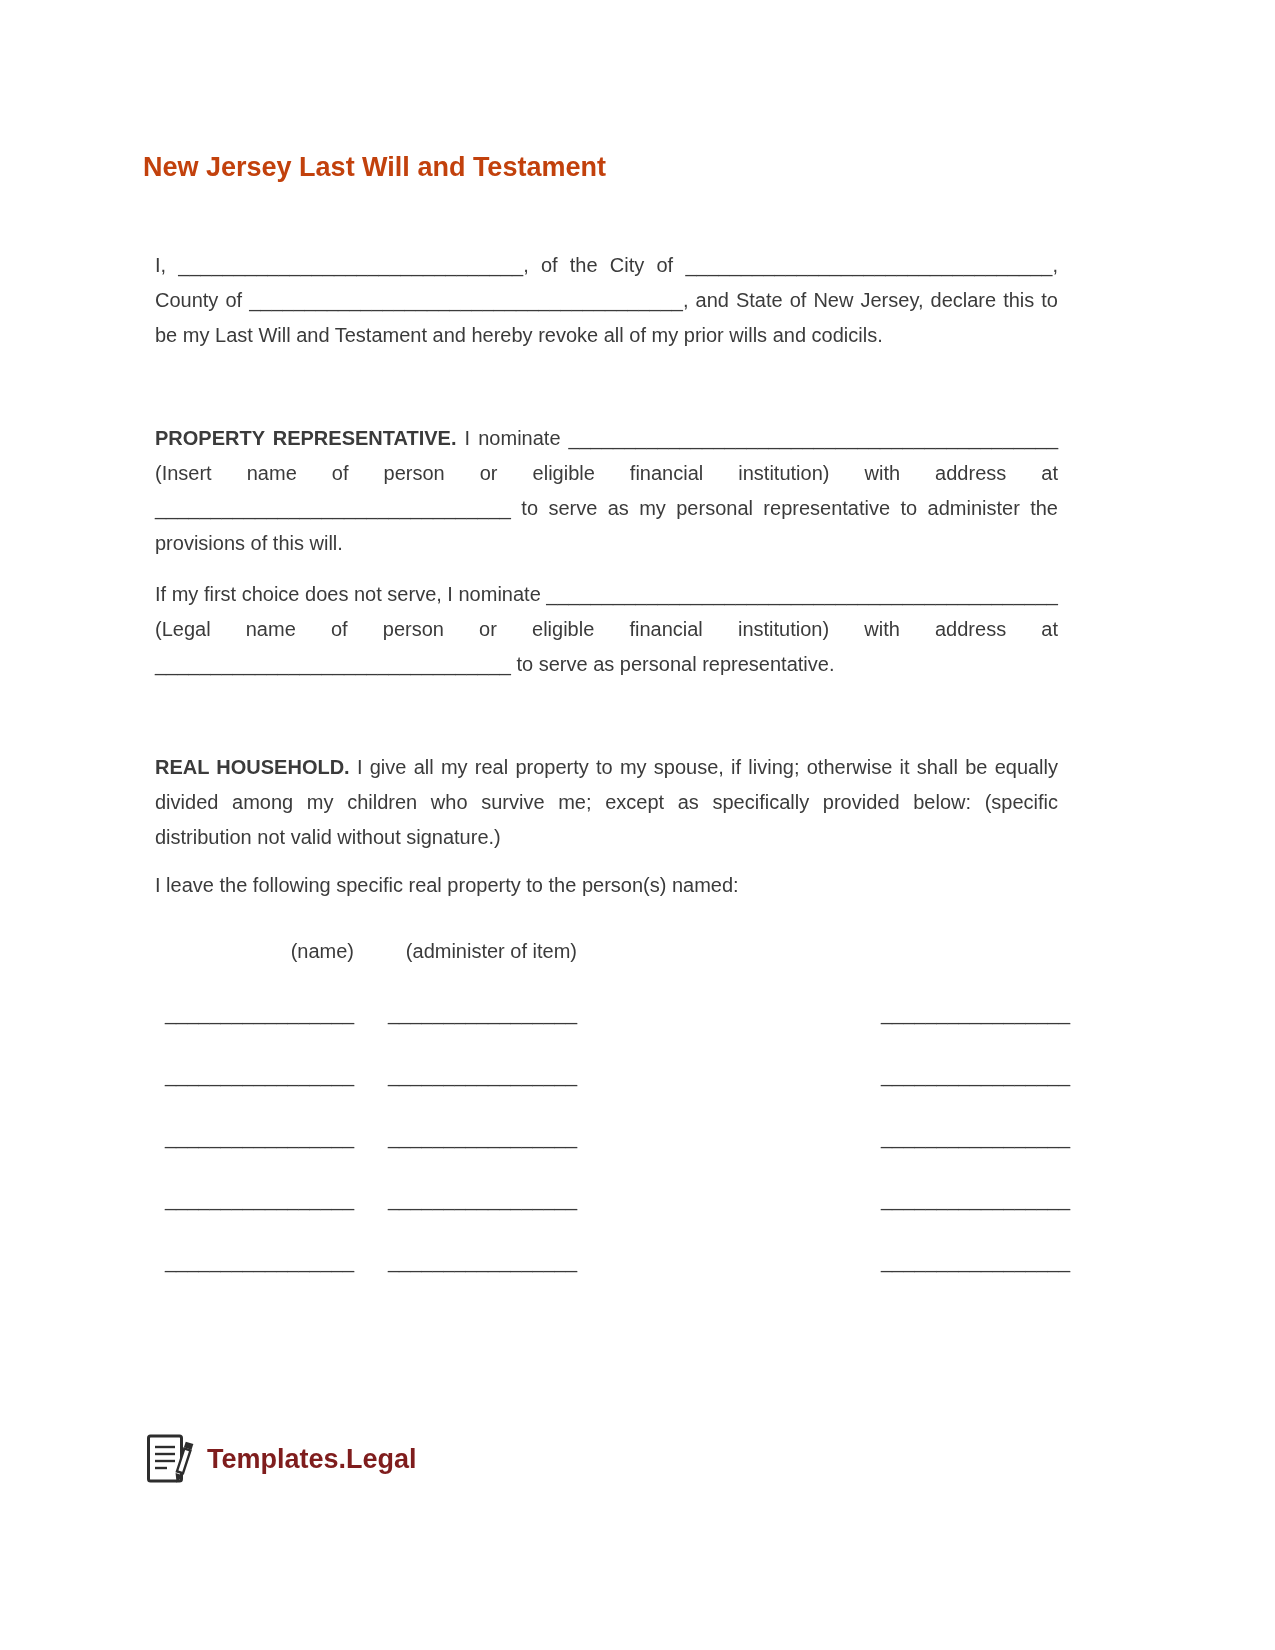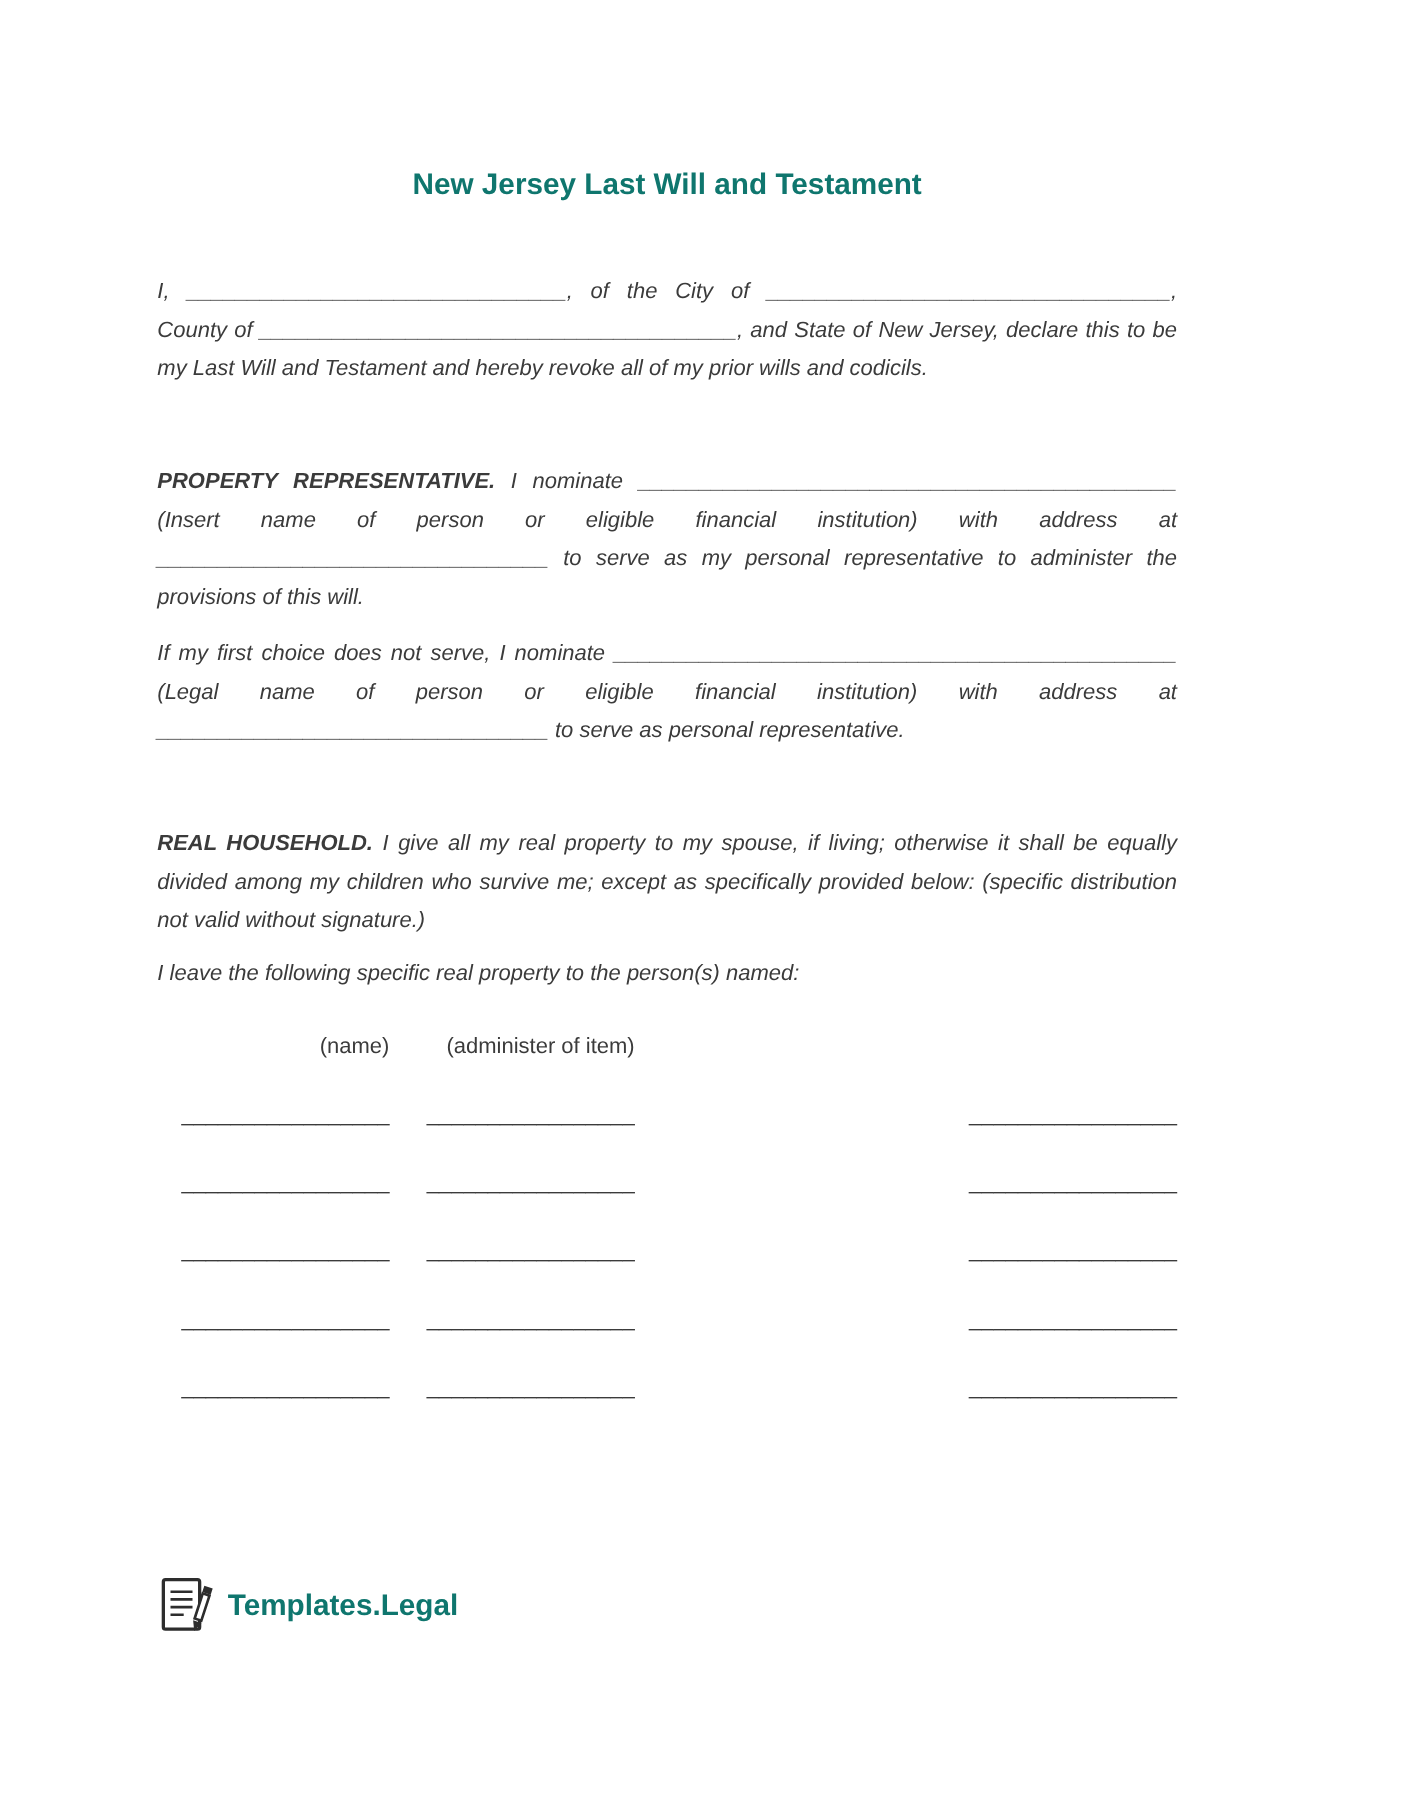--- a/index.html
+++ b/index.html
@@ -18,24 +18,24 @@
     font-family: "Liberation Sans", "DejaVu Sans", sans-serif;
     font-size: 20px;
     line-height: 35px;
     color: #3b3b3b;
   }
   .title {
     margin: 0;
     font-size: 27px;
     line-height: 34px;
     font-weight: 700;
-    text-align: center;
-    color: #0f766e;
+    text-align: left;
+    color: #c2410c;
   }
-  p { margin: 0; font-style: italic; }
+  p { margin: 12px; }
   .j { text-align: justify; }
   .j-all { text-align: justify; text-align-last: justify; }
   strong { font-weight: 700; }
   .opening   { margin-top: 64px; }
   .mt-section{ margin-top: 68px; }
   .mt-para   { margin-top: 16px; }
   .mt-intro  { margin-top: 13px; }
   .mt-phi    { margin-top: 42px; }
   .rp-table {
     margin-top: 31px;
@@ -53,21 +53,21 @@
     left: 146px;
     top: 1432px;
     display: flex;
     align-items: center;
     gap: 13px;
   }
   .logo { display: inline-flex; }
   .brand {
     font-size: 27px;
     font-weight: 700;
-    color: #0f766e;
+    color: #7f1d1d;
     line-height: 1;
   }
 </style>
 </head>
 <body>
 
 <div class="page">
 
   <h1 class="title">New Jersey Last Will and Testament</h1>
 

